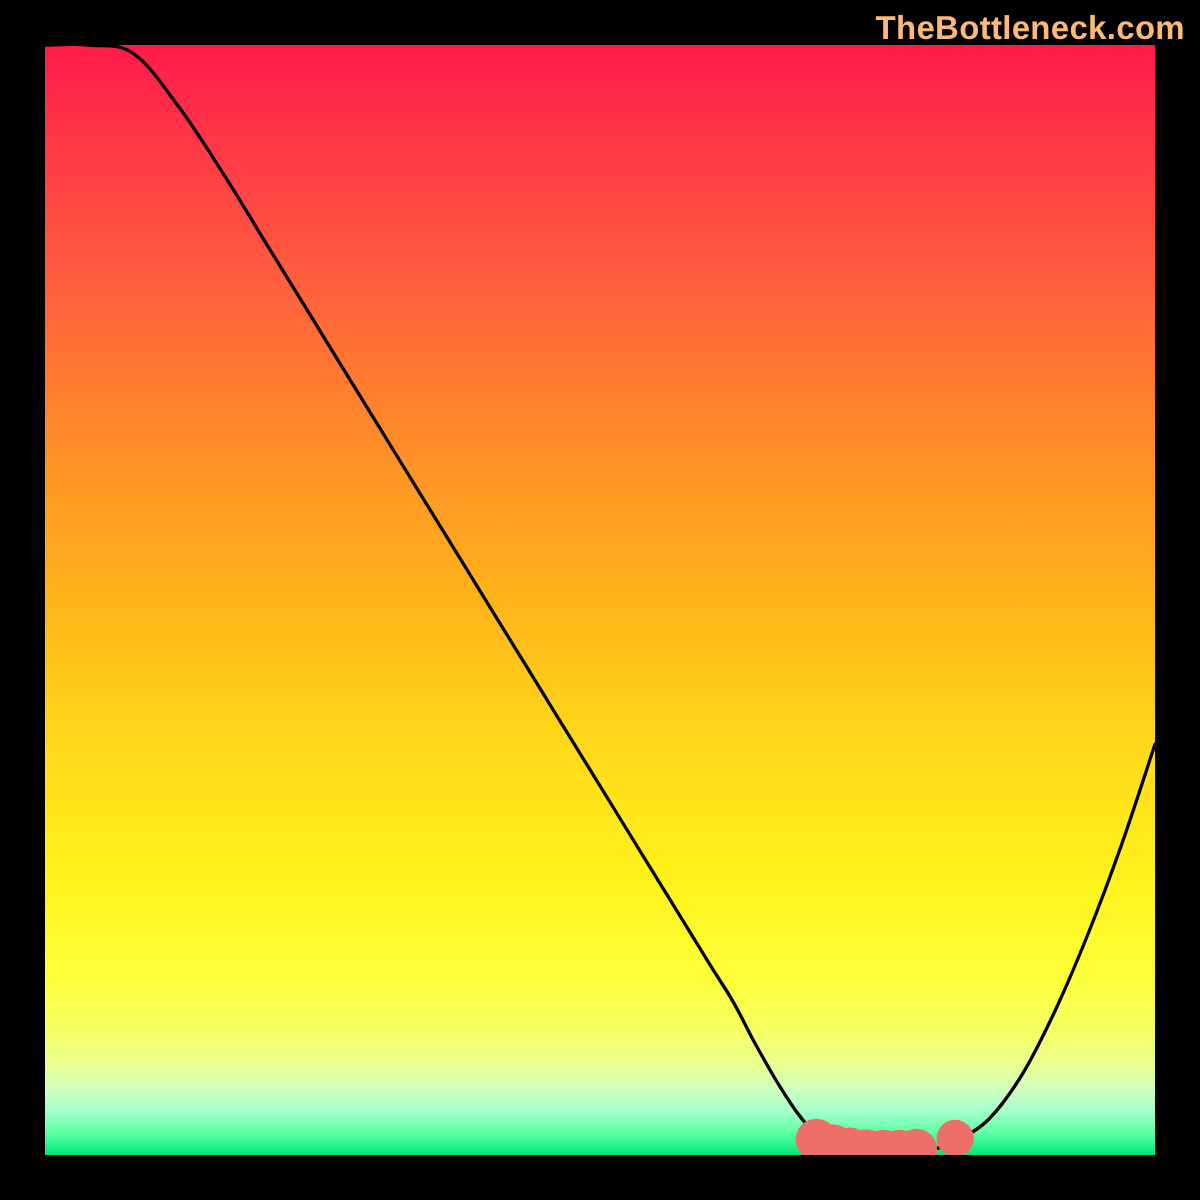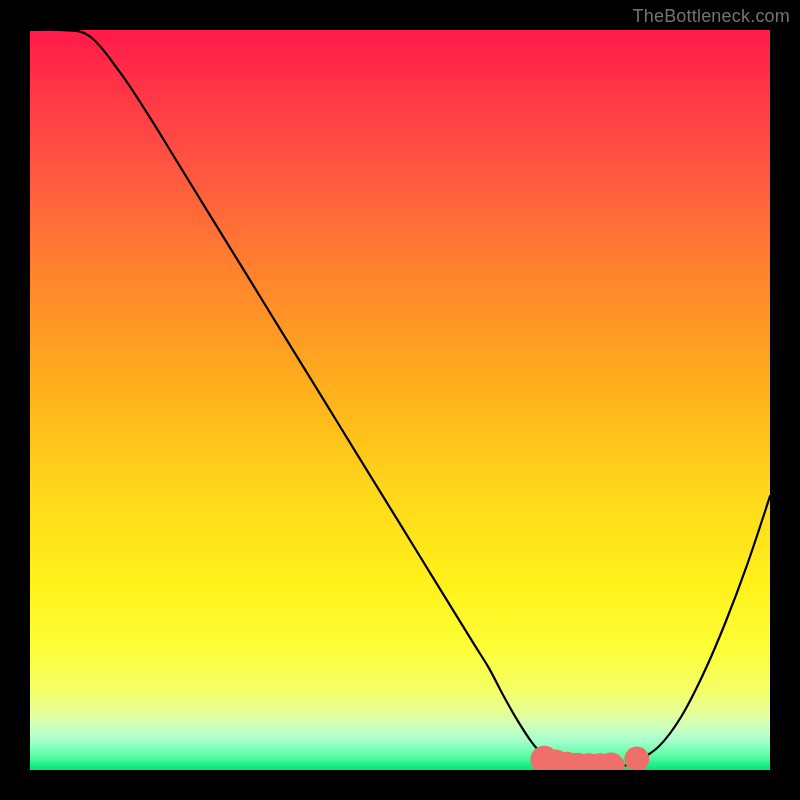--- a/index.html
+++ b/index.html
@@ -47,24 +47,24 @@
   .curve {
     position: absolute;
     inset: 0;
     width: 100%;
     height: 100%;
   }
   .watermark {
     position: absolute;
     top: 6px;
     right: 10px;
-    color: #737373;
-    font-size: 18px;
+    color: #fdba74;
+    font-size: 22px;
     letter-spacing: 0.2px;
-    font-weight: 400;
+    font-weight: 700;
     user-select: none;
   }
 </style>
 </head>
 <body>
 
 <div class="stage">
   <div class="watermark">TheBottleneck.com</div>
 
   <div class="plot">

